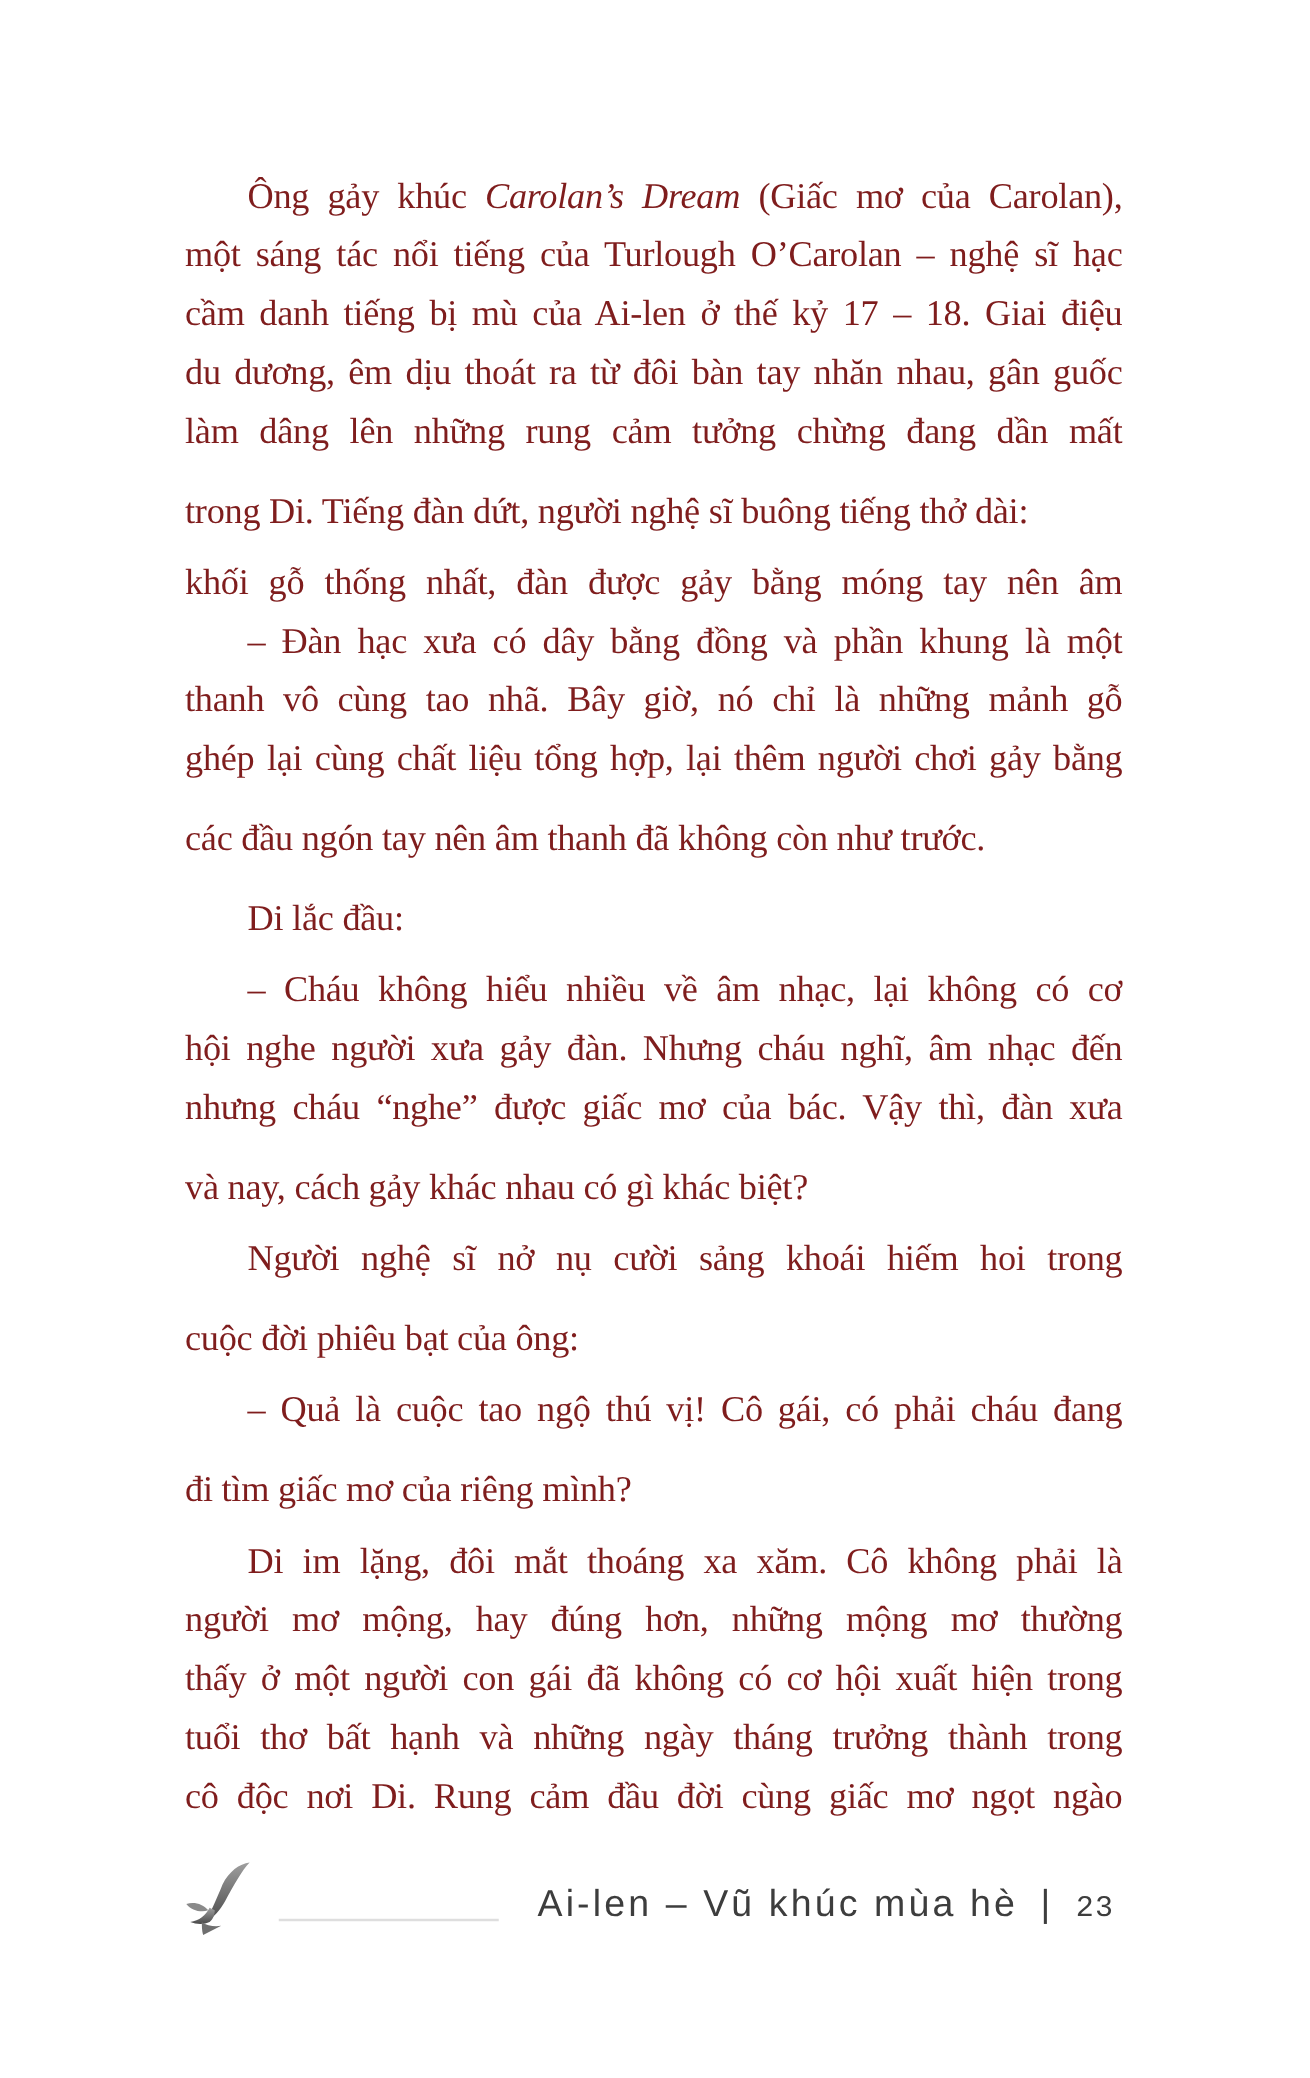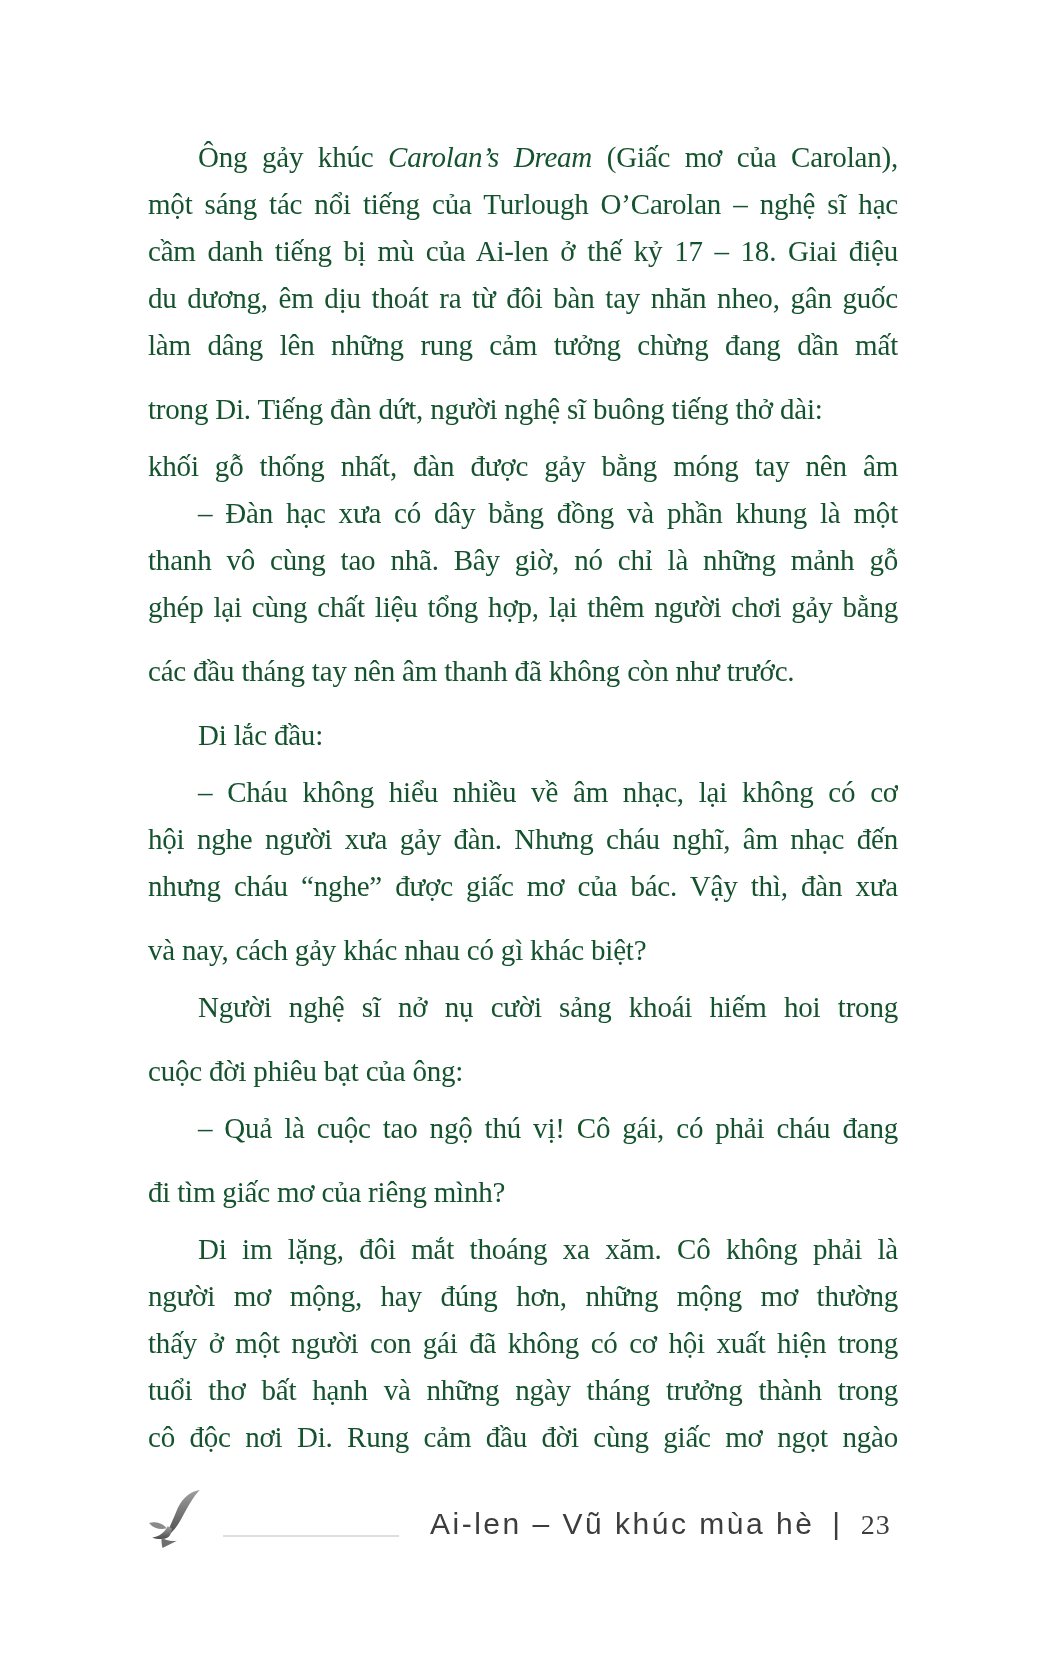--- a/index.html
+++ b/index.html
@@ -41,45 +41,45 @@
     position: absolute;
     left: 430px; top: 1502px;
     font-family: "Liberation Sans", sans-serif;
     font-size: 30px;
     line-height: 44px;
     letter-spacing: 2.5px;
     white-space: nowrap;
   }
   .footer-text .sep { margin: 0 18px; font-weight: normal; }
   .footer-text .num {
-    font-family: Liberation Serif, serif;
-    font-size: 28px;
+    font-family: Liberation Mono, monospace;
+    font-size: 24px;
     letter-spacing: 1px;
   }
 </style>
 </head>
 <body>
 
 <div class="page">
 
-  <div class="body-text" style="color: #14532d;">
+  <div class="body-text" style="color: #7f1d1d;">
       <div class="para">
         <div class="line indent"><span>Ông gảy khúc </span><em>Carolan’s Dream</em><span> (Giấc mơ của Carolan),</span></div>
         <div class="line"><span>một sáng tác nổi tiếng của Turlough O’Carolan – nghệ sĩ hạc</span></div>
         <div class="line"><span>cầm danh tiếng bị mù của Ai-len ở thế kỷ 17 – 18. Giai điệu</span></div>
-        <div class="line"><span>du dương, êm dịu thoát ra từ đôi bàn tay nhăn nheo, gân guốc</span></div>
+        <div class="line"><span>du dương, êm dịu thoát ra từ đôi bàn tay nhăn nhau, gân guốc</span></div>
         <div class="line"><span>làm dâng lên những rung cảm tưởng chừng đang dần mất</span></div>
         <div class="line last"><span>trong Di. Tiếng đàn dứt, người nghệ sĩ buông tiếng thở dài:</span></div>
       </div>
       <div class="para">
         <div class="line"><span>khối gỗ thống nhất, đàn được gảy bằng móng tay nên âm</span></div>
         <div class="line indent"><span>– Đàn hạc xưa có dây bằng đồng và phần khung là một</span></div>
         <div class="line"><span>thanh vô cùng tao nhã. Bây giờ, nó chỉ là những mảnh gỗ</span></div>
         <div class="line"><span>ghép lại cùng chất liệu tổng hợp, lại thêm người chơi gảy bằng</span></div>
-        <div class="line last"><span>các đầu tháng tay nên âm thanh đã không còn như trước.</span></div>
+        <div class="line last"><span>các đầu ngón tay nên âm thanh đã không còn như trước.</span></div>
       </div>
       <div class="para">
         <div class="line indent last"><span>Di lắc đầu:</span></div>
       </div>
       <div class="para">
         <div class="line indent"><span>– Cháu không hiểu nhiều về âm nhạc, lại không có cơ</span></div>
         <div class="line"><span>hội nghe người xưa gảy đàn. Nhưng cháu nghĩ, âm nhạc đến</span></div>
         <div class="line"><span>nhưng cháu “nghe” được giấc mơ của bác. Vậy thì, đàn xưa</span></div>
         <div class="line last"><span>và nay, cách gảy khác nhau có gì khác biệt?</span></div>
       </div>

